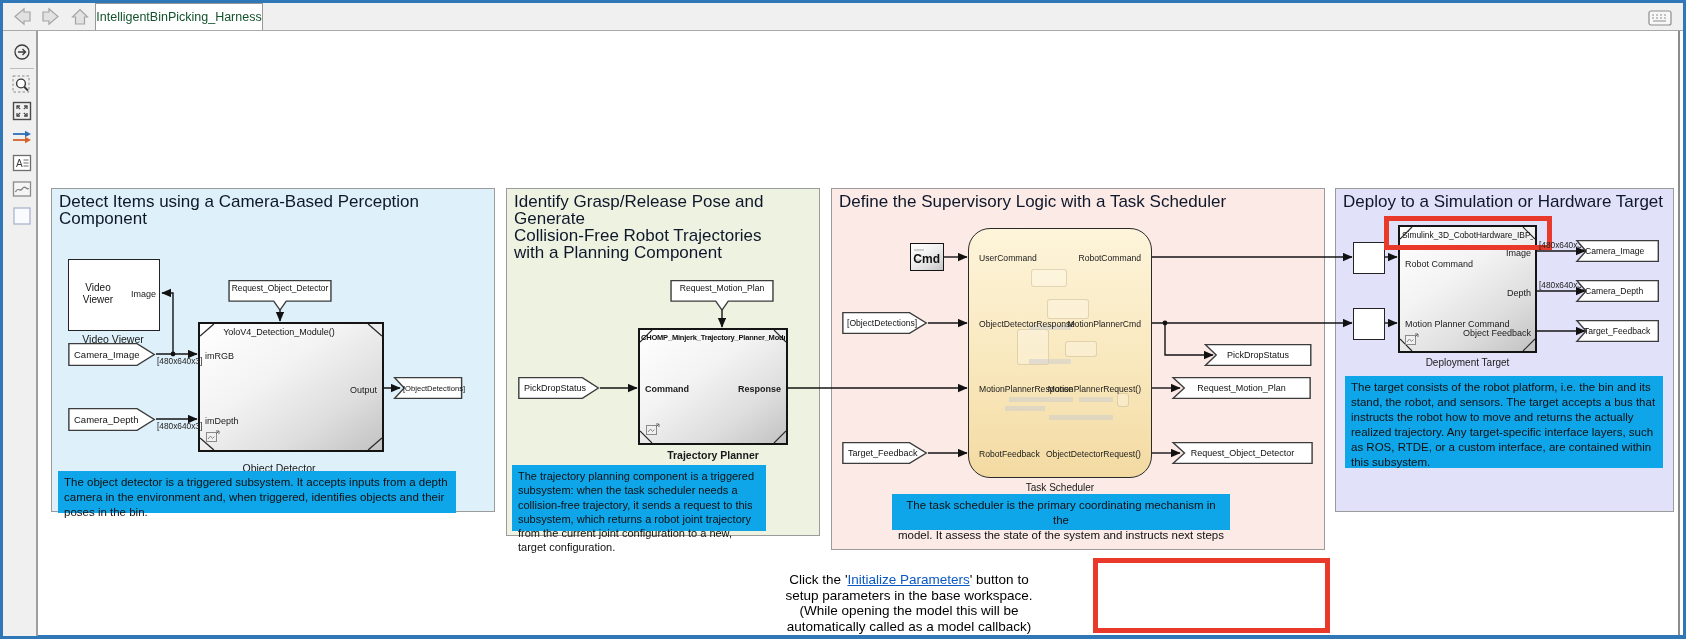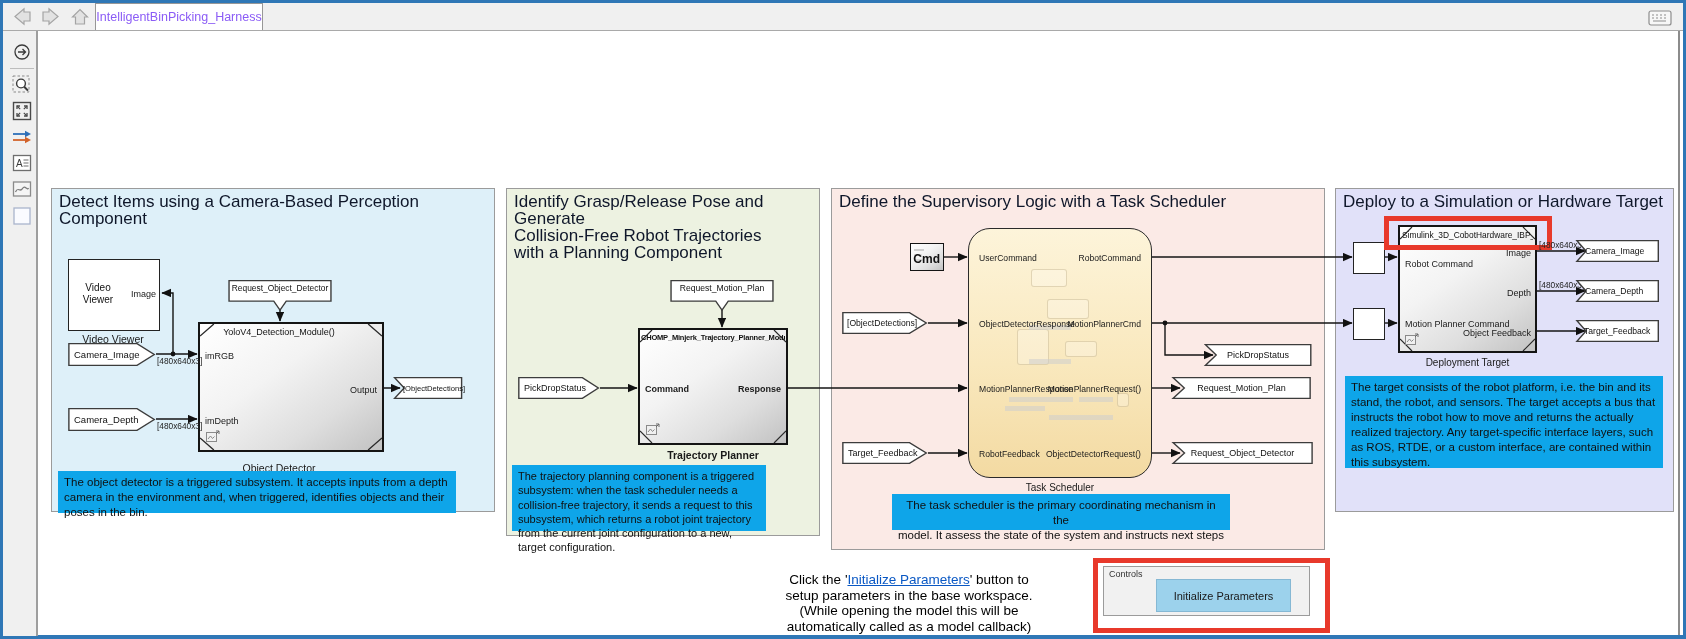--- a/index.html
+++ b/index.html
@@ -4,21 +4,21 @@
 <style>
   html,body{margin:0;padding:0;background:#fff;}
   .screen{position:relative;width:1686px;height:639px;background:#ffffff;
           font-family:"Liberation Sans",sans-serif;overflow:hidden;}
   .abs{position:absolute;}
   
   .winborder{background:#2f77b6;}
   .tabbar{left:3px;top:3px;width:1680px;height:27px;background:#f0f0f0;border-bottom:1px solid #a9a9a9;}
   .navbtn{width:24px;height:21px;top:3px;}
   .tab{background:#ffffff;border:1px solid #979797;border-bottom:none;height:26px;
-       font-size:12.5px;color:#8b5cf6;display:flex;align-items:center;justify-content:center;}
+       font-size:12.5px;color:#14532d;display:flex;align-items:center;justify-content:center;}
   
   .palette{left:3px;top:31px;width:33px;height:605px;background:#f0f0f0;border-right:2px solid #9e9e9e;}
   .palicon{left:9px;width:20px;height:20px;}
   
   .sec{border:1px solid #9b9b9b;}
   .sectitle{font-size:17px;color:#0f172a;line-height:17px;}
   .preline{white-space:pre-line;}
   
   .blk{background:linear-gradient(145deg,#ffffff 0%,#f3f3f3 40%,#dedede 72%,#c2c2c2 100%);
        border:2px solid #141414;}
@@ -379,20 +379,14 @@
   <div class="abs desc" style="left:1345px;top:376px;width:318px;height:92px;">The target consists of the robot platform, i.e. the bin and its stand, the robot, and sensors. The target accepts a bus that instructs the robot how to move and returns the actually realized trajectory. Any target-specific interface layers, such as ROS, RTDE, or a custom interface, are contained within this subsystem.</div>
 
   <div class="abs preline" style="left:728px;top:556px;width:362px;text-align:center;font-size:13.5px;color:#000;line-height:15.8px;">
     <span>Click the '</span><a class="fakelink">Initialize Parameters</a><span>' button to
 setup parameters in the base workspace.
 (While opening the model this will be
 automatically called as a model callback)</span>
   </div>
 
   <div class="abs redbox" style="left:1093px;top:558px;width:227px;height:65px;"></div>
-  <div class="abs" style="left:1103px;top:566px;width:207px;height:50px;background:#f1f1f1;border:1px solid #9b9b9b;box-sizing:border-box;">
-    <div class="abs" style="left:5px;top:2px;font-size:9px;color:#333;">Controls</div>
-    <div class="abs" style="left:52px;top:12px;width:135px;height:33px;background:#9cd2ec;border:1px solid #85b8d4;box-sizing:border-box;display:flex;align-items:center;justify-content:center;">
-      <span style="font-size:11px;color:#1a1a1a;">Initialize Parameters</span>
-    </div>
-  </div>
 
 </div>
 
 </body></html>

